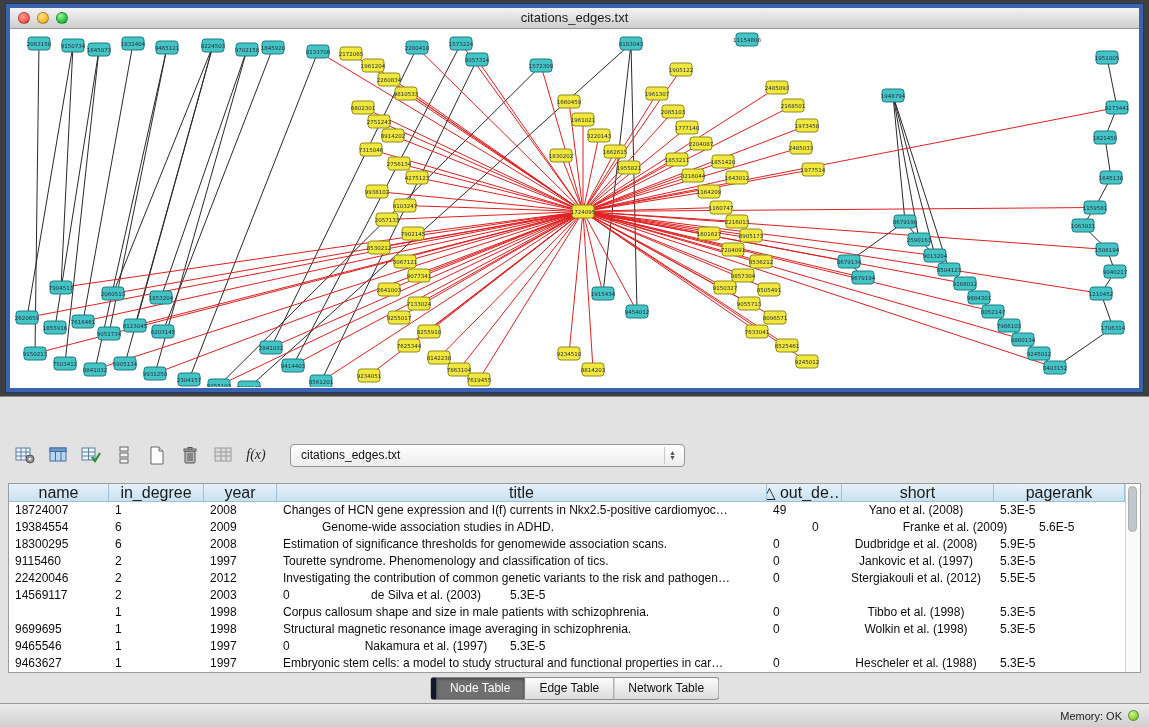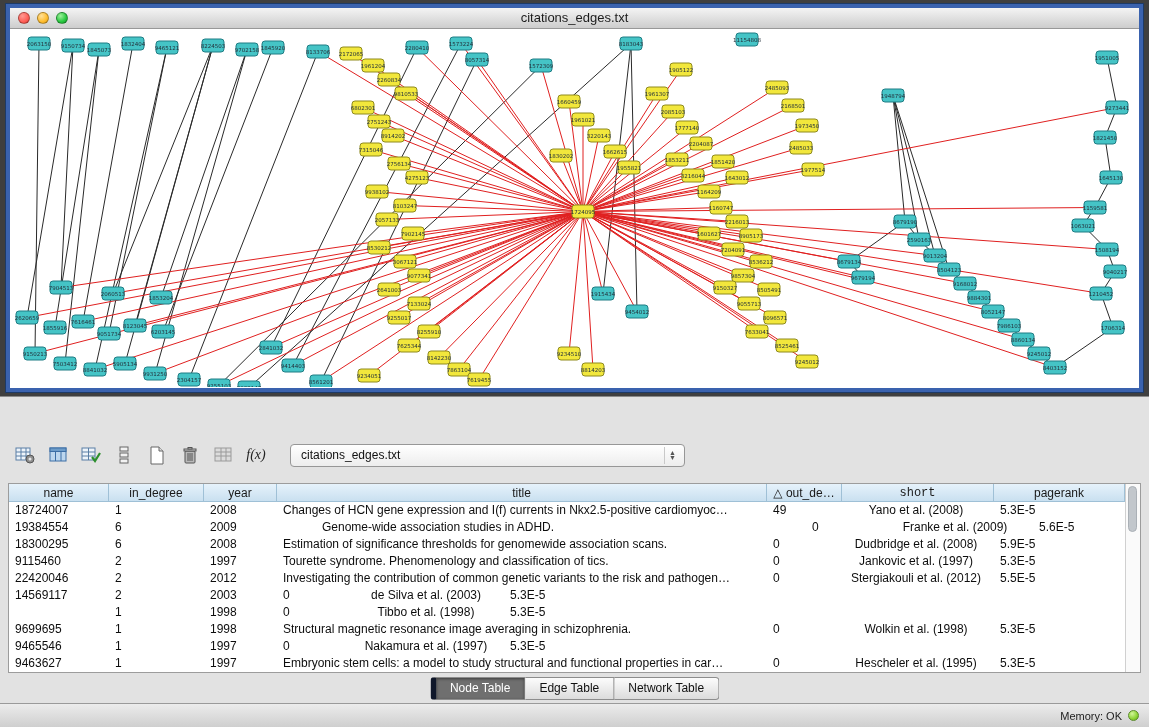--- a/index.html
+++ b/index.html
@@ -39,21 +39,21 @@
            background:linear-gradient(#ffffff,#ededed); display:flex; align-items:center; padding:0 4px 0 10px;
            font-size:12px; color:#111; }
   .combo .val { flex:1; }
   .combo .stepper { display:flex; flex-direction:column; align-items:center; line-height:5px; font-size:7px; color:#555; padding:0 4px; border-left:1px solid #c9c9c9; height:17px; justify-content:center; }
 
   .grid { position:absolute; top:86px; left:8px; right:8px; height:190px; background:#fff; border:1px solid #9c9c9c; display:flex; flex-direction:column; overflow:hidden; }
   .grid-inner { display:flex; flex:1; }
   .grid-main { flex:1; display:flex; flex-direction:column; overflow:hidden; }
   .hdr-row { display:flex; height:18px; flex:none; }
   .hdr-cell { background:linear-gradient(#e6f2fb,#c9e0f0); border-right:1px solid #9fc0d6; border-bottom:1px solid #9fc0d6;
-              font-size:12px; color:#1a1a1a; display:flex; align-items:center; justify-content:center; overflow:hidden; white-space:nowrap; }
+              font-size:16px; color:#1a1a1a; display:flex; align-items:center; justify-content:center; overflow:hidden; white-space:nowrap; }
   .rows { flex:1; }
   .t-row { display:flex; height:17px; }
   .t-cell { font-size:12px; color:#0d0d0d; padding:1px 4px 0 6px; white-space:nowrap; overflow:hidden; }
   .t-cell.center { text-align:center; padding-left:0; }
   .vscroll { width:15px; flex:none; background:#fafafa; border-left:1px solid #d0d0d0; position:relative; }
   .vthumb { position:absolute; top:2px; left:2px; width:9px; height:46px; border-radius:5px; background:#c2c7cc; border:1px solid #aab0b6; }
 
   .tabs { position:absolute; top:280px; left:50%; transform:translateX(-50%); display:flex; }
   .tab { font-size:12px; color:#111; padding:3px 14px 4px 14px; border:1px solid #8d8d8d; border-left:none;
          background:linear-gradient(#fcfcfc,#dcdcdc); white-space:nowrap; cursor:pointer; }
@@ -818,21 +818,21 @@
 
     <div class="grid">
       <div class="grid-inner">
         <div class="grid-main">
           <div class="hdr-row" id="hdr-row">
               <div class="hdr-cell" style="width: 100px;">name</div>
               <div class="hdr-cell" style="width: 95px;">in_degree</div>
               <div class="hdr-cell" style="width: 73px;">year</div>
               <div class="hdr-cell" style="width: 490px;">title</div>
               <div class="hdr-cell" style="width: 75px;">△ out_de…</div>
-              <div class="hdr-cell" style="width: 152px; font-family: Liberation Mono, monospace;">short</div>
+              <div class="hdr-cell" style="width: 152px;">short</div>
               <div class="hdr-cell" style="flex: 1 1 0%;">pagerank</div>
             </div>
           <div class="rows" id="rows">
               <div class="t-row">
                 <div class="t-cell" style="width: 100px;">18724007</div>
                 <div class="t-cell" style="width: 95px;">1</div>
                 <div class="t-cell" style="width: 73px;">2008</div>
                 <div class="t-cell" style="width: 490px;">Changes of HCN gene expression and I(f) currents in Nkx2.5-positive cardiomyoc…</div>
                 <div class="t-cell" style="width: 75px;">49</div>
                 <div class="t-cell center" style="width: 152px;">Yano et al. (2008)</div>
@@ -879,20 +879,21 @@
                 <div class="t-cell" style="width: 95px;">2</div>
                 <div class="t-cell" style="width: 73px;">2003</div>
                 <div class="t-cell" style="width: 75px;">0</div>
                 <div class="t-cell center" style="width: 152px;">de Silva et al. (2003)</div>
                 <div class="t-cell" style="flex: 1 1 0%;">5.3E-5</div>
               </div>
               <div class="t-row">
                 <div class="t-cell" style="width: 100px; margin-top: 20px;">9777169</div>
                 <div class="t-cell" style="width: 95px;">1</div>
                 <div class="t-cell" style="width: 73px;">1998</div>
+                <div class="t-cell" style="width: 490px;">Corpus callosum shape and size in male patients with schizophrenia.</div>
                 <div class="t-cell" style="width: 75px;">0</div>
                 <div class="t-cell center" style="width: 152px;">Tibbo et al. (1998)</div>
                 <div class="t-cell" style="flex: 1 1 0%;">5.3E-5</div>
               </div>
               <div class="t-row">
                 <div class="t-cell" style="width: 100px;">9699695</div>
                 <div class="t-cell" style="width: 95px;">1</div>
                 <div class="t-cell" style="width: 73px;">1998</div>
                 <div class="t-cell" style="width: 490px;">Structural magnetic resonance image averaging in schizophrenia.</div>
                 <div class="t-cell" style="width: 75px;">0</div>
@@ -906,21 +907,21 @@
                 <div class="t-cell" style="width: 75px;">0</div>
                 <div class="t-cell center" style="width: 152px;">Nakamura et al. (1997)</div>
                 <div class="t-cell" style="flex: 1 1 0%;">5.3E-5</div>
               </div>
               <div class="t-row">
                 <div class="t-cell" style="width: 100px;">9463627</div>
                 <div class="t-cell" style="width: 95px;">1</div>
                 <div class="t-cell" style="width: 73px;">1997</div>
                 <div class="t-cell" style="width: 490px;">Embryonic stem cells: a model to study structural and functional properties in car…</div>
                 <div class="t-cell" style="width: 75px;">0</div>
-                <div class="t-cell center" style="width: 152px;">Hescheler et al. (1995)</div>
+                <div class="t-cell center" style="width: 152px;">Hescheler et al. (1988)</div>
                 <div class="t-cell" style="flex: 1 1 0%;">5.3E-5</div>
               </div>
             </div>
         </div>
         <div class="vscroll">
           <span class="vthumb"></span>
         </div>
       </div>
     </div>
 

